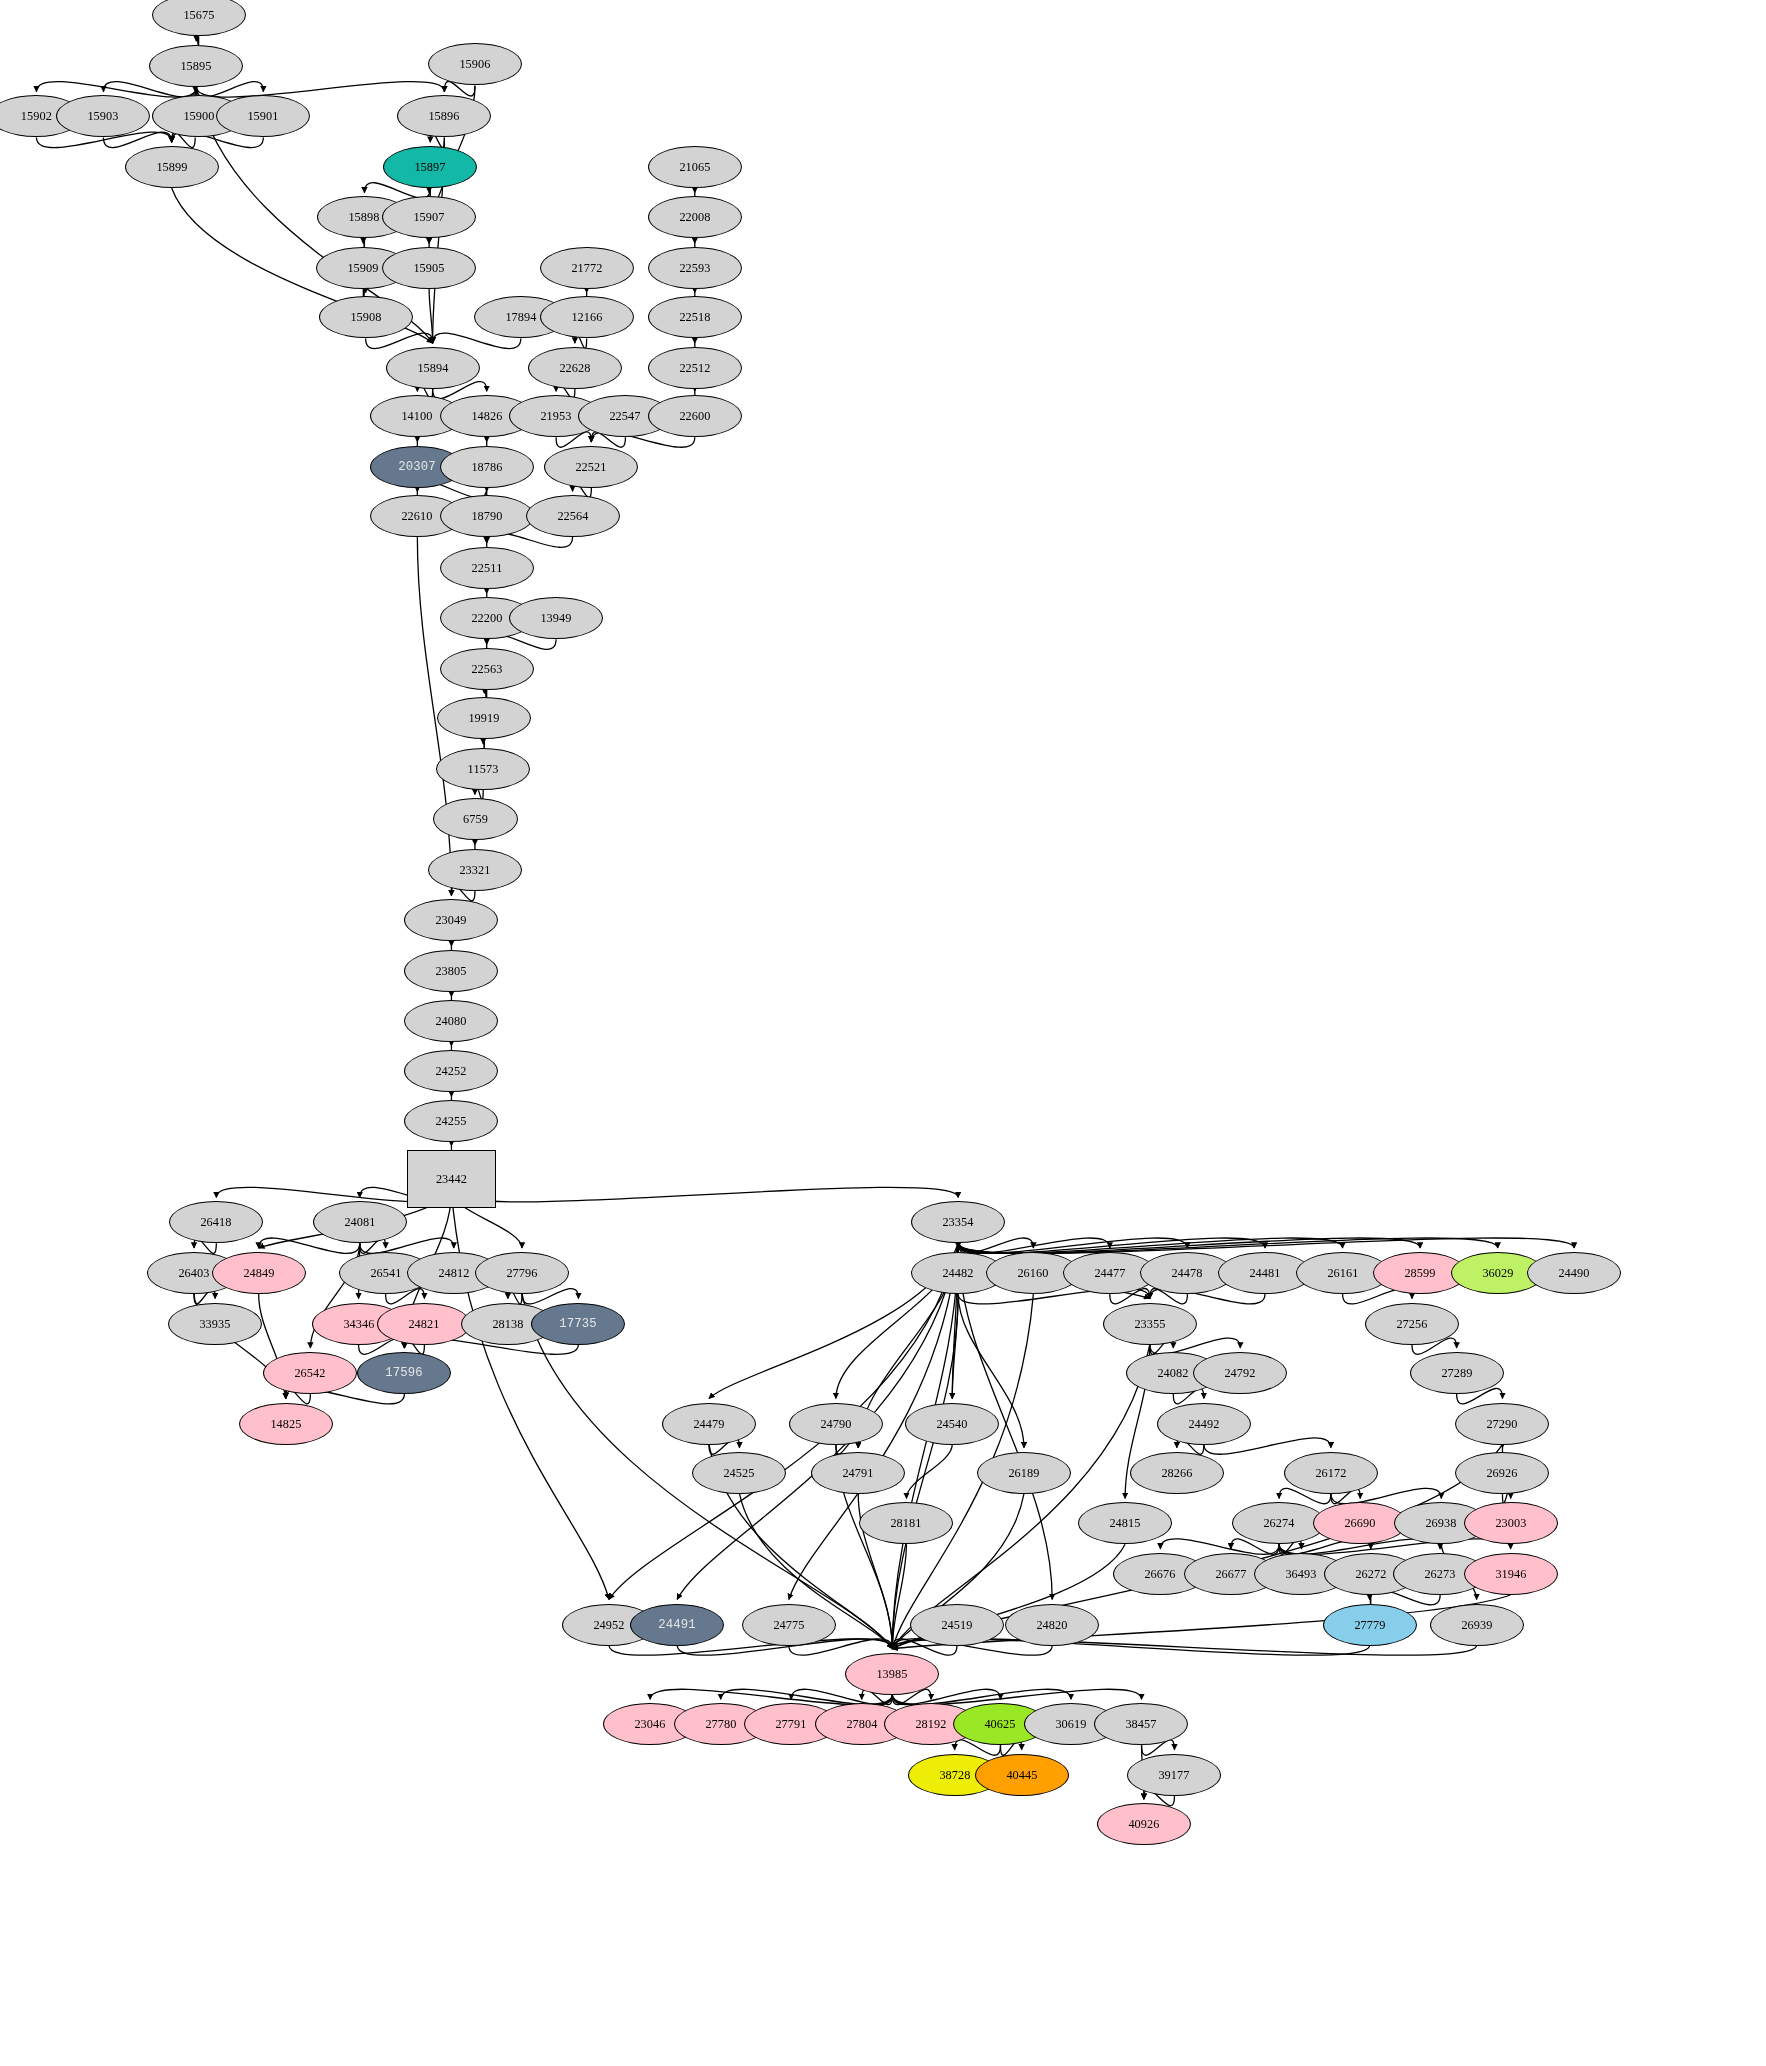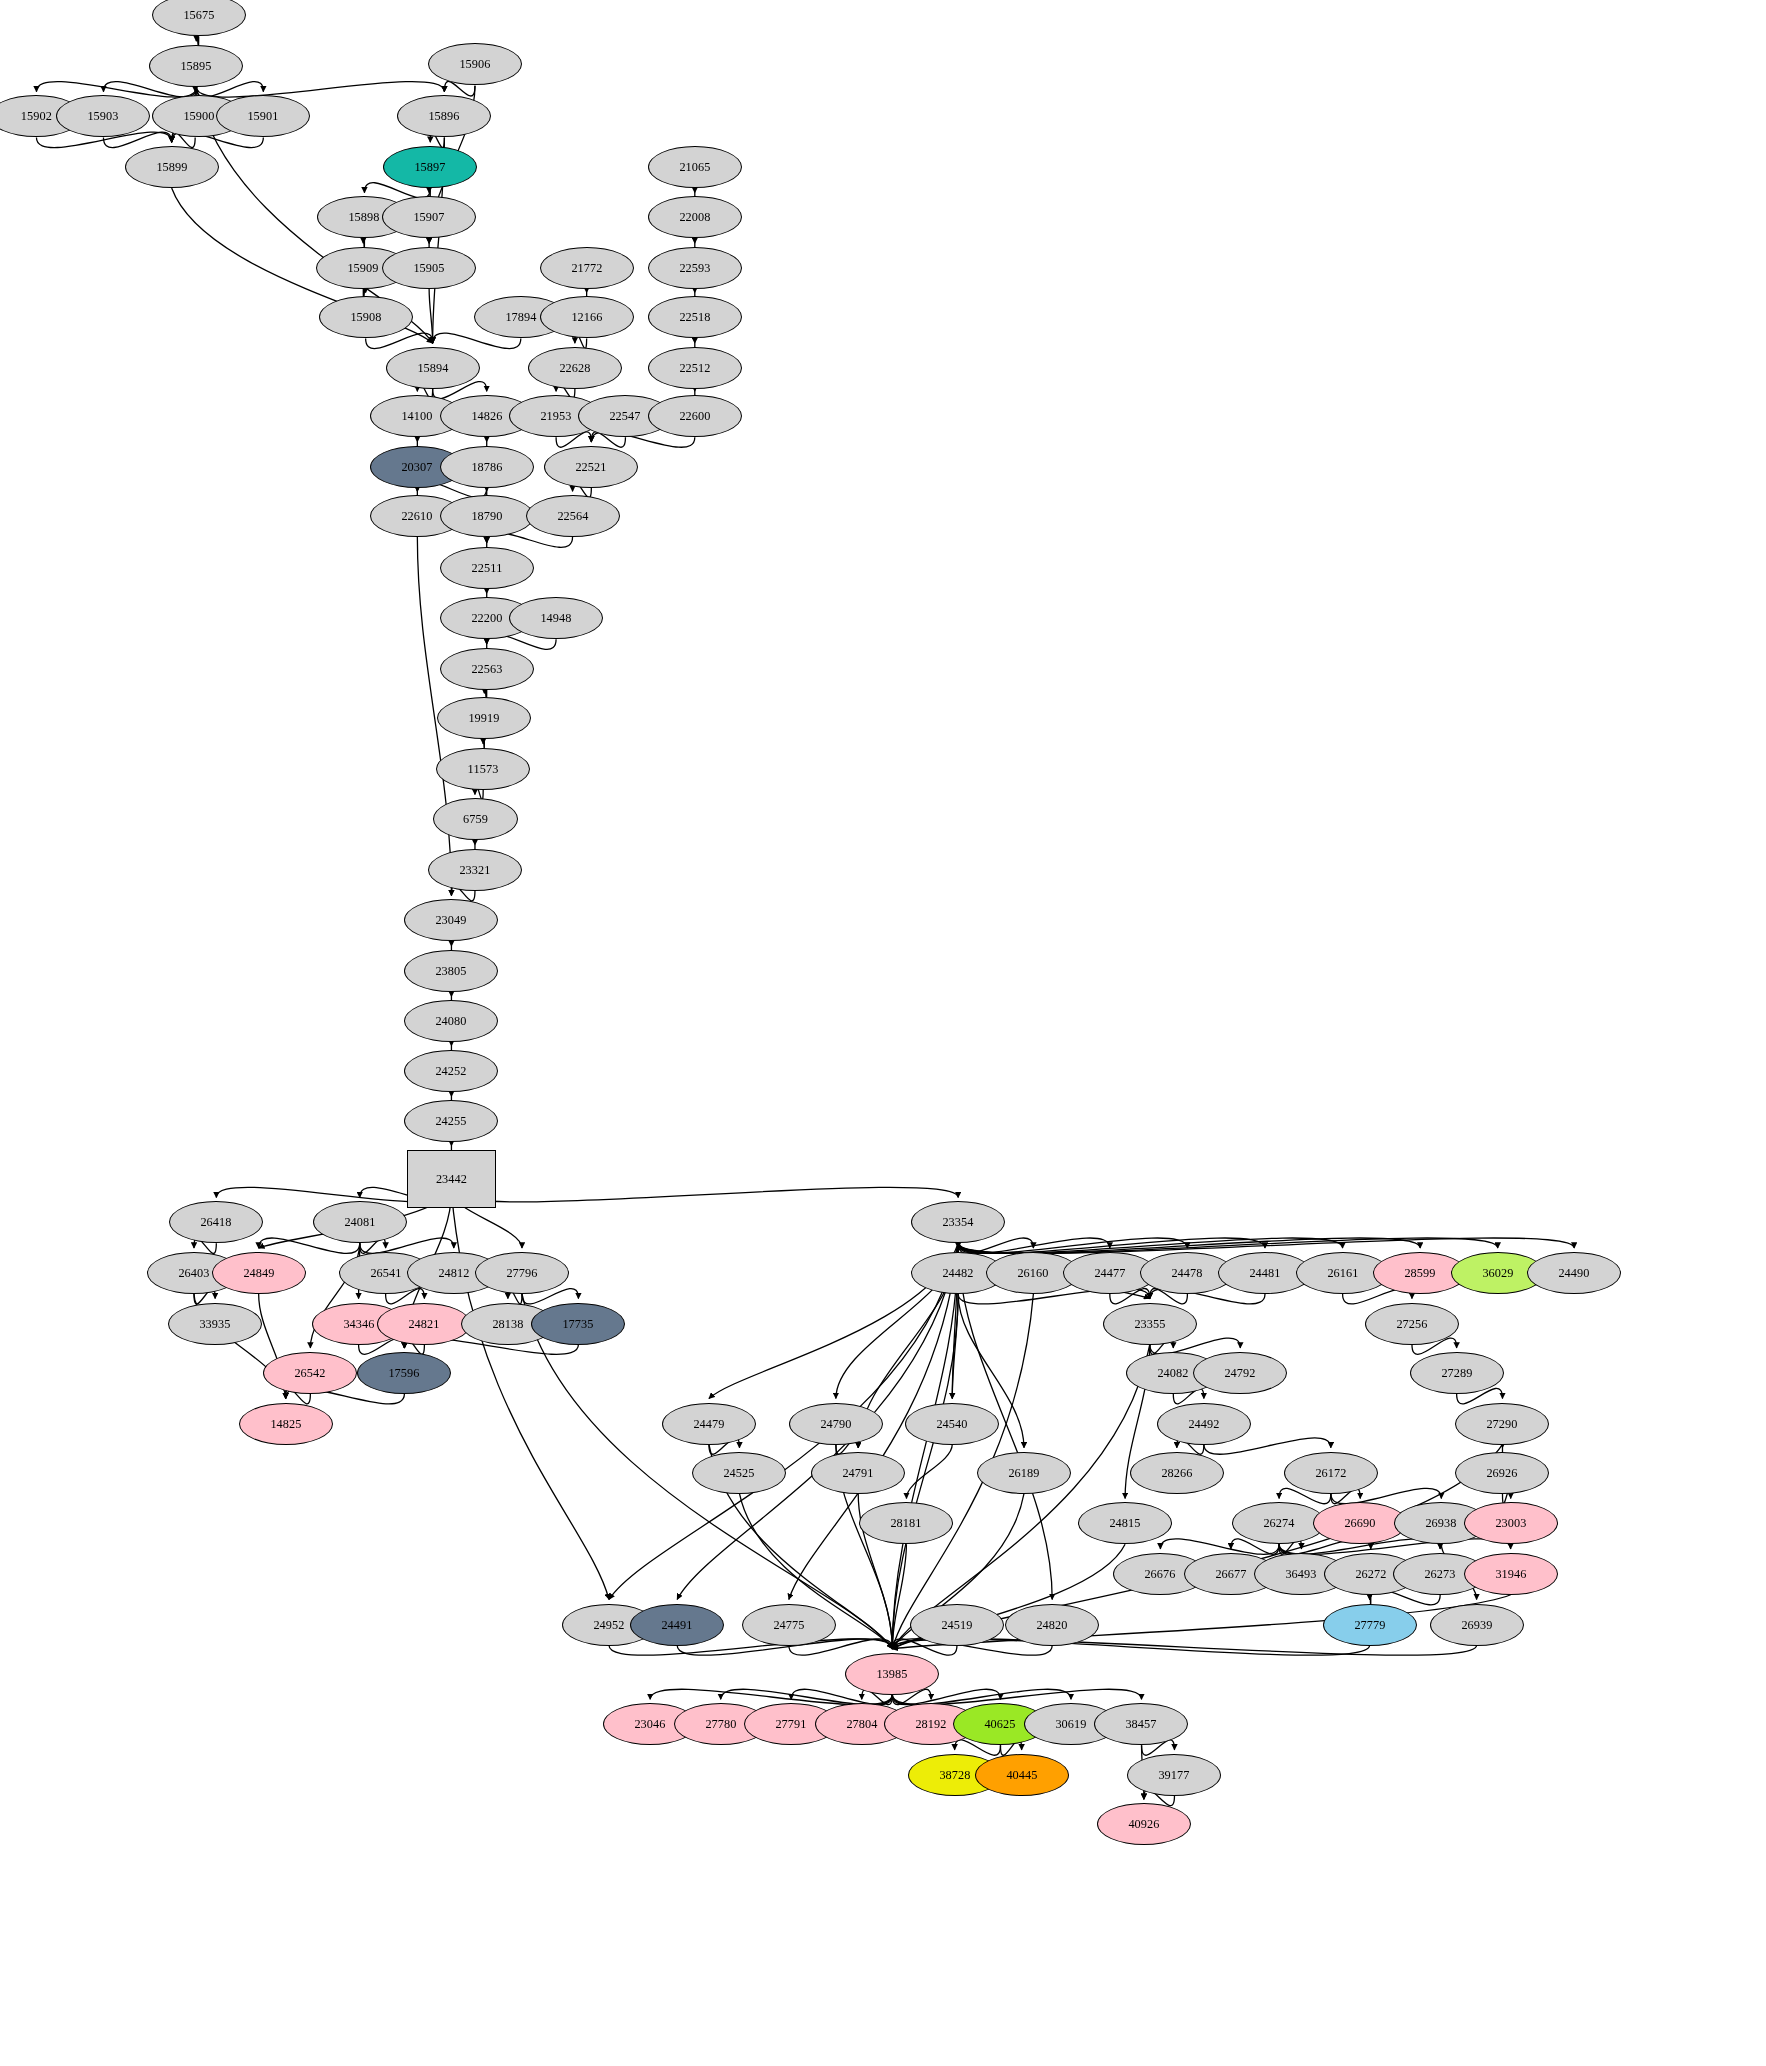--- a/index.html
+++ b/index.html
@@ -40,21 +40,21 @@
     line-height: 1;
     white-space: nowrap;
     user-select: none;
   }
   .node.ellipse { border-radius: 50%; }
   .node.box { border-radius: 0; }
   .node-label {
     font-size: 12.3px;
     letter-spacing: 0.1px;
   }
-  .node.dark .node-label { color: #000000; }
+  .node.dark .node-label { color: #e5e5e5; font-family: Liberation Mono, monospace; }
 </style>
 </head>
 <body>
 
 <div id="graph-root">
   <svg id="edge-layer" viewBox="0 0 1503 1758" preserveAspectRatio="none">
     <defs>
       <marker id="arrow" viewBox="0 0 10 10" refX="9" refY="5" markerWidth="5" markerHeight="5" orient="auto-start-reverse">
         <path d="M 0 0 L 10 5 L 0 10 z" fill="#000000"></path>
       </marker>
@@ -339,21 +339,21 @@
       <div class="node ellipse" style="left: 526px; top: 495px; width: 94px; height: 42px; background: rgb(211, 211, 211);">
         <span class="node-label">22564</span>
       </div>
       <div class="node ellipse" style="left: 440px; top: 547px; width: 94px; height: 42px; background: rgb(211, 211, 211);">
         <span class="node-label">22511</span>
       </div>
       <div class="node ellipse" style="left: 440px; top: 597px; width: 94px; height: 42px; background: rgb(211, 211, 211);">
         <span class="node-label">22200</span>
       </div>
       <div class="node ellipse" style="left: 509px; top: 597px; width: 94px; height: 42px; background: rgb(211, 211, 211);">
-        <span class="node-label">14948</span>
+        <span class="node-label">13949</span>
       </div>
       <div class="node ellipse" style="left: 440px; top: 648px; width: 94px; height: 42px; background: rgb(211, 211, 211);">
         <span class="node-label">22563</span>
       </div>
       <div class="node ellipse" style="left: 437px; top: 697px; width: 94px; height: 42px; background: rgb(211, 211, 211);">
         <span class="node-label">19919</span>
       </div>
       <div class="node ellipse" style="left: 436px; top: 748px; width: 94px; height: 42px; background: rgb(211, 211, 211);">
         <span class="node-label">11573</span>
       </div>

